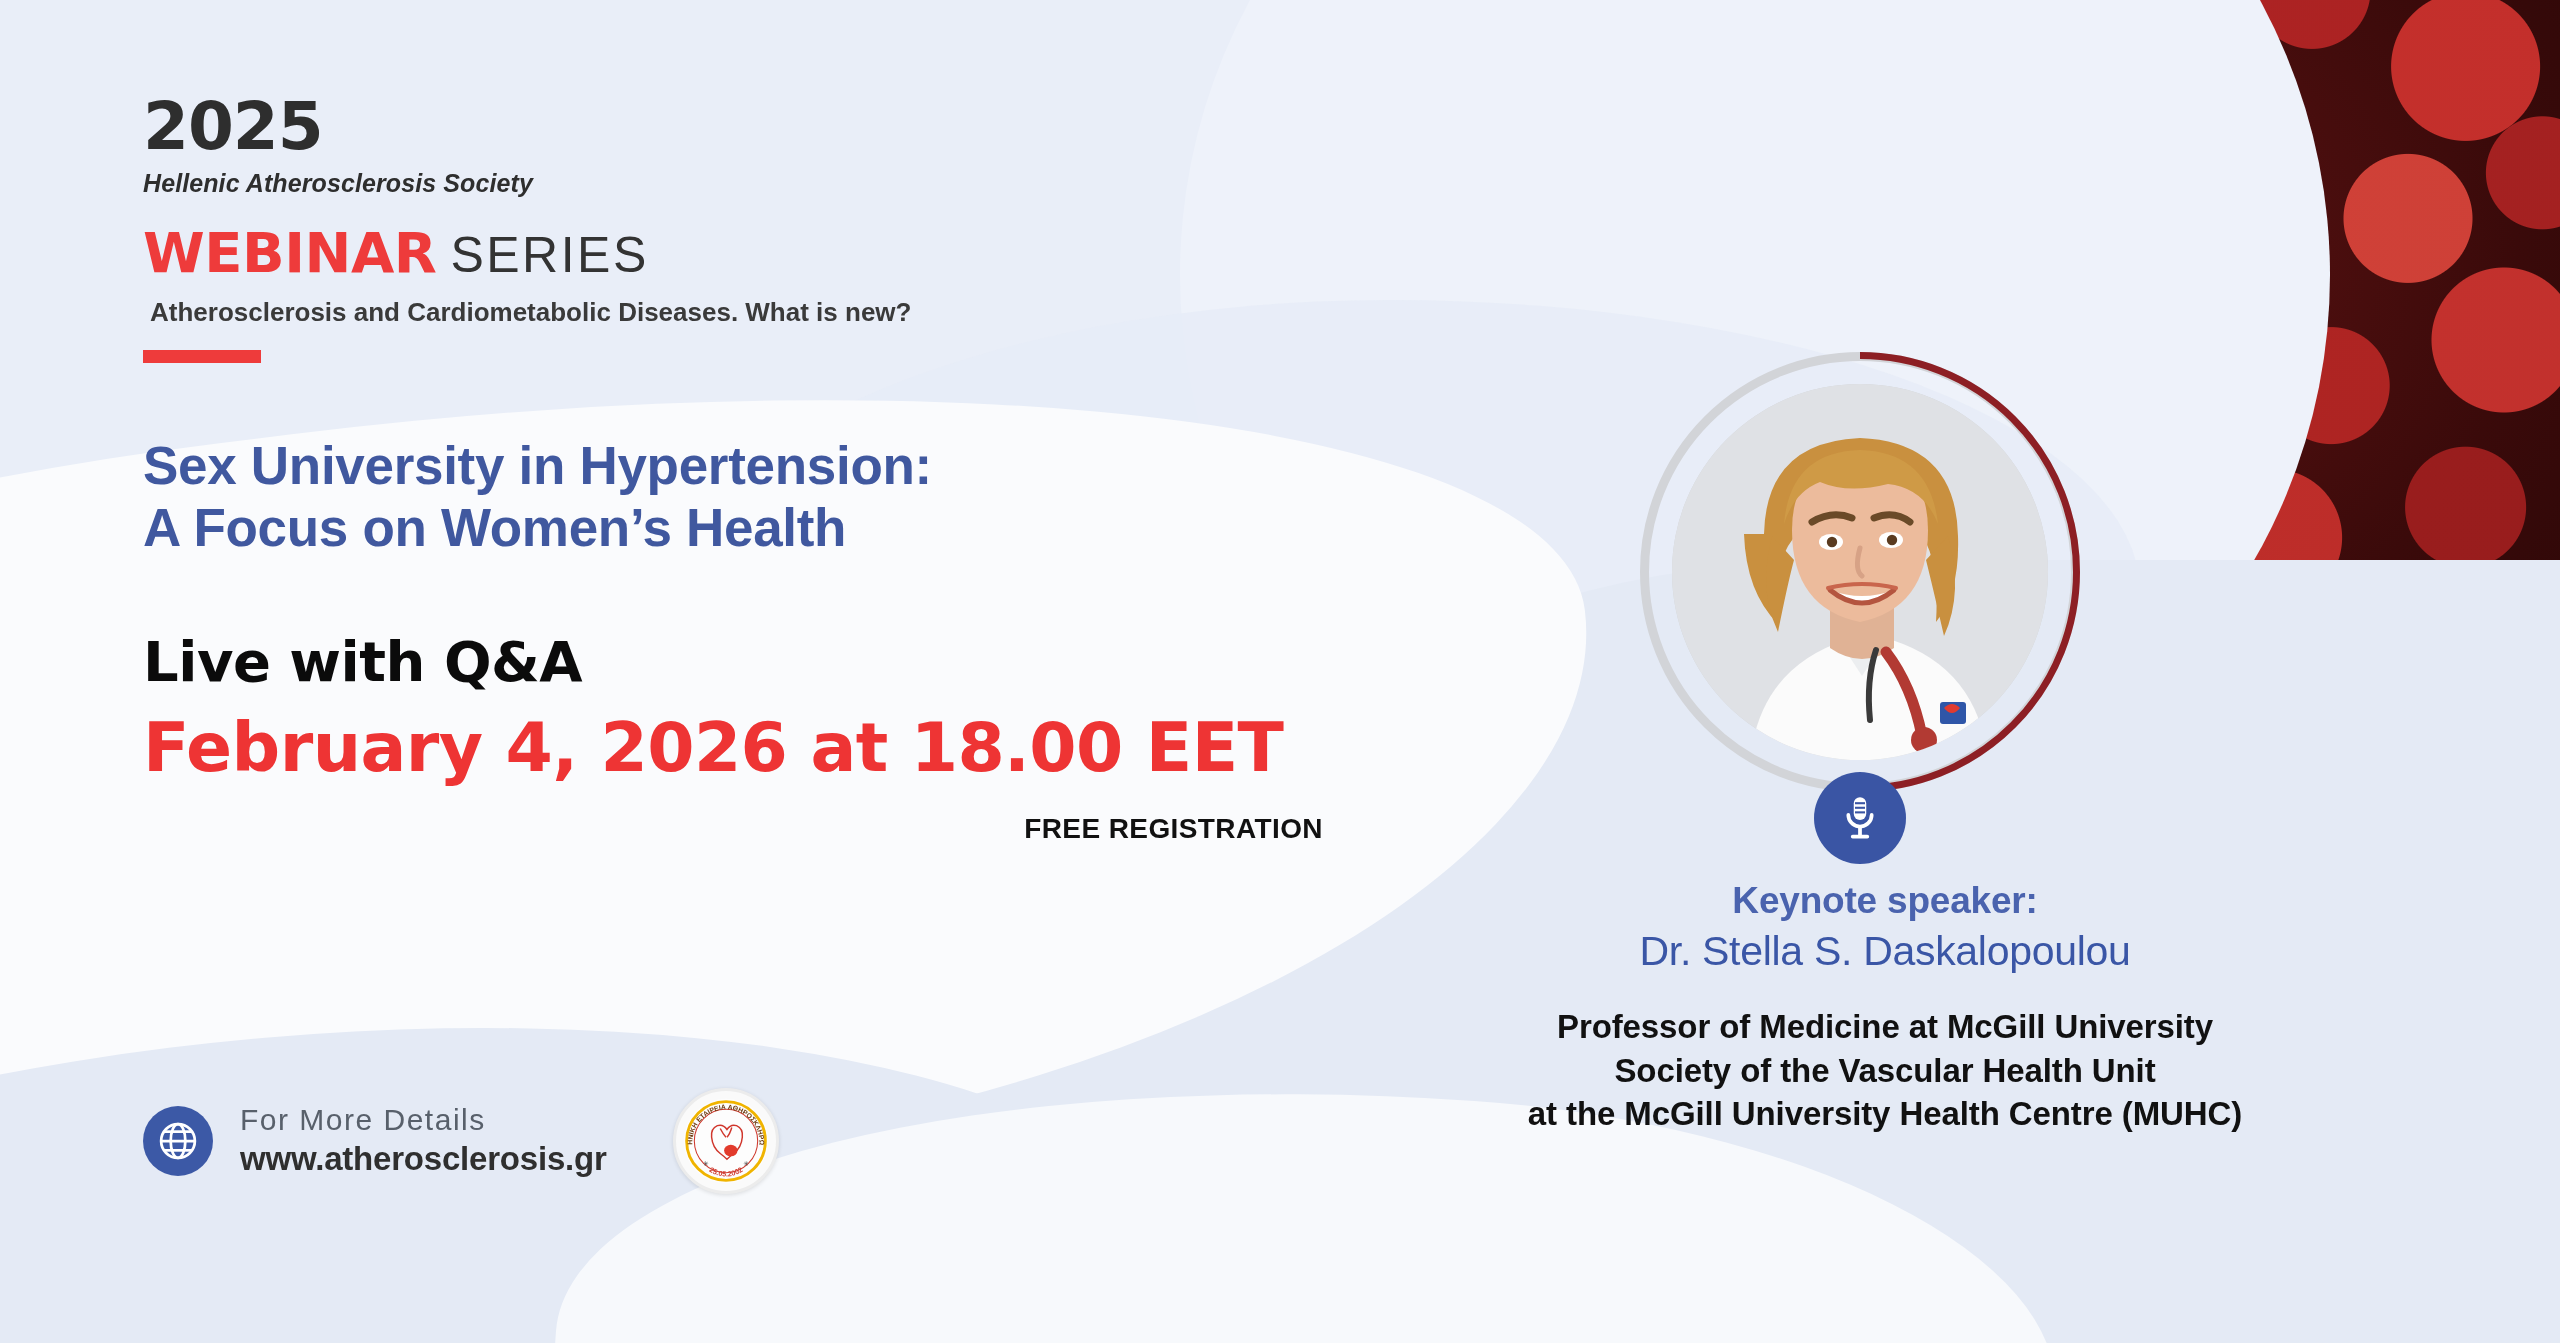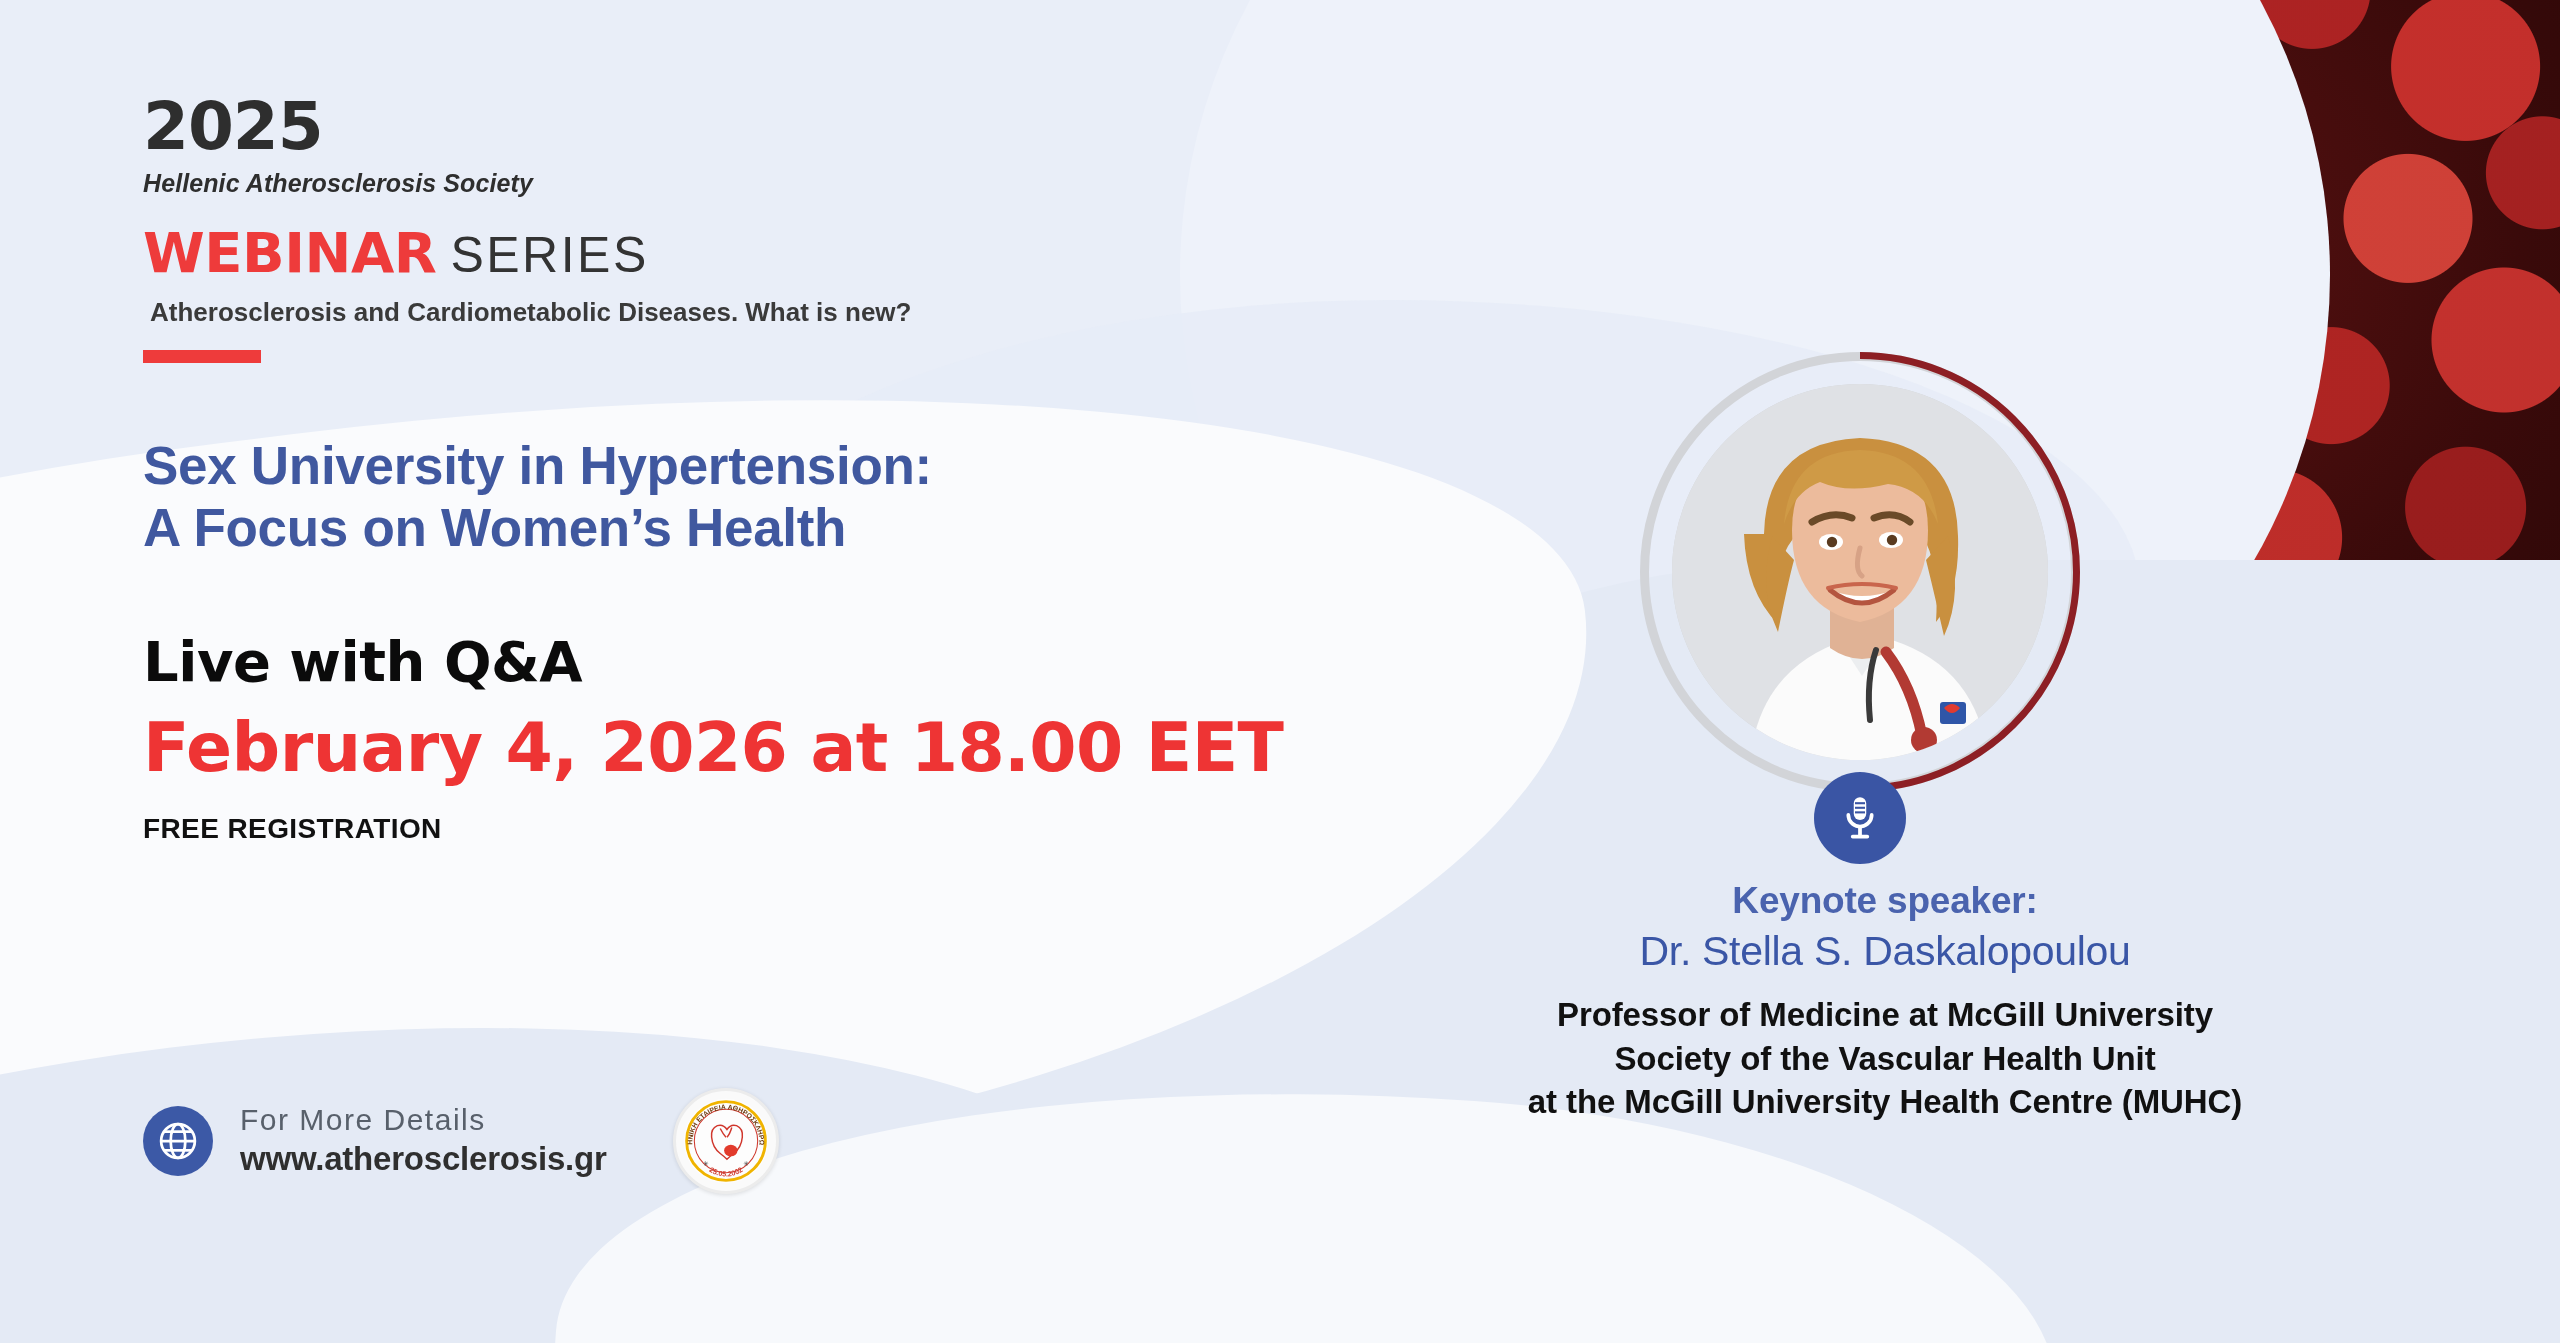--- a/index.html
+++ b/index.html
@@ -126,21 +126,21 @@
     font-size:56px;font-weight:700;color:#0b0b0b;letter-spacing:-.5px;
     font-family:"DejaVu Sans",sans-serif;
   }
   .datetime{
     margin-top:14px;
     font-size:68px;font-weight:700;color:#ee3434;letter-spacing:-.6px;
     font-family:"DejaVu Sans",sans-serif;
   }
   .freereg{
     margin-top:26px;
-    font-size:28px;font-weight:700;color:#111;letter-spacing:.4px;
+    font-size:28px;font-weight:700;color:#111;letter-spacing:.4px;text-align:right;
   }
 
   
   .footer{position:absolute;left:143px;top:1088px;display:flex;align-items:center;}
   .globe{
     width:70px;height:70px;border-radius:50%;background:#3c59a6;
     display:flex;align-items:center;justify-content:center;flex:0 0 auto;
   }
   .fmeta{margin-left:27px;}
   .fmore{
@@ -186,21 +186,21 @@
     position:absolute;left:1380px;top:880px;width:1010px;text-align:center;
   }
   .kn-label{
     font-size:37px;font-weight:700;color:#4a63ae;letter-spacing:-.2px;
   }
   .kn-name{
     margin-top:6px;
     font-size:41px;font-weight:400;color:#3a56a6;letter-spacing:-.3px;
   }
   .kn-aff{
-    margin-top:18px;
+    margin-top:30px;
     font-size:33px;font-weight:700;color:#111;line-height:1.32;
     letter-spacing:-.1px;
   }
 </style>
 </head>
 <body>
 
 <div id="stage">
 
   <div class="bg-base"></div>

